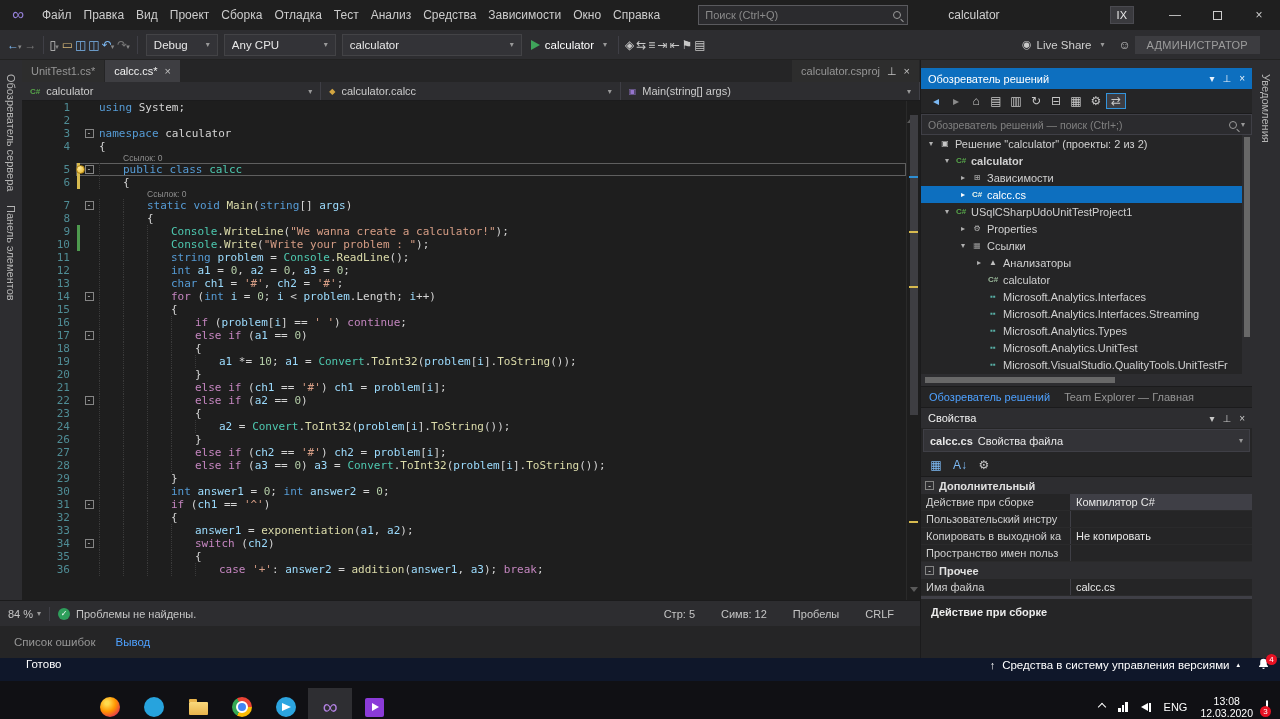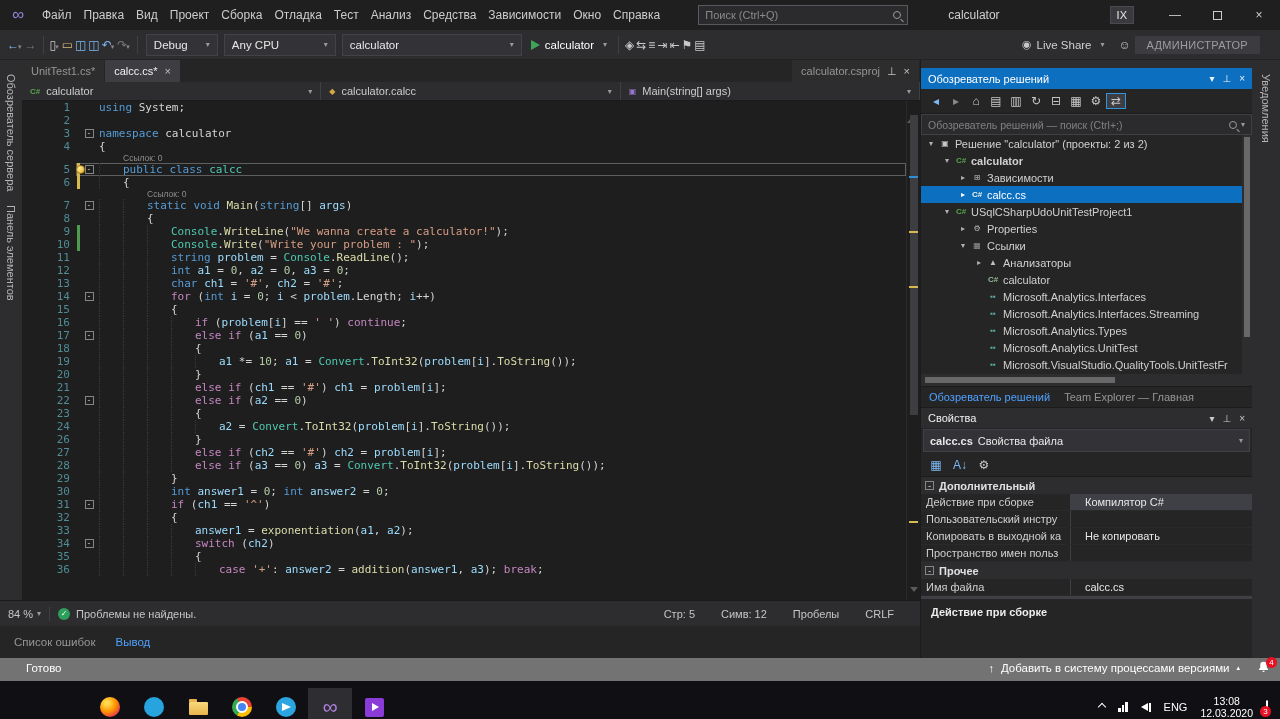--- a/index.html
+++ b/index.html
@@ -107,27 +107,27 @@
 .p-header{height:21px;background:#2d2d30;display:flex;align-items:center;padding:0 7px;color:#f1f1f1;border-top:1px solid #1b1b1c}
 .p-object{height:23px;display:flex;align-items:center;gap:5px;padding:0 6px;background:#333337;border:1px solid #3f3f46;margin:1px 2px;color:#e8e8e8}
 .p-object b{font-size:11px}
 .p-object .dd{margin-left:auto}
 .p-toolbar{height:24px;display:flex;align-items:center;gap:4px;padding:0 5px;border-bottom:1px solid #1b1b1c}
 .p-grid{height:119px;overflow:hidden}
 .pg-sec{height:17px;background:#2d2d30;color:#e0e0e0;font-weight:700;display:flex;align-items:center;gap:5px;padding-left:4px}
 .pg-sec .fold-box{background:#2d2d30}
 .pg-row{display:flex;height:17px;border-bottom:1px solid #2a2a2b}
 .pg-label{width:150px;padding:2px 5px;color:#d0d0d0;border-right:1px solid #3f3f46;overflow:hidden;white-space:nowrap}
-.pg-value{flex:1;padding:2px 14px;color:#e8e8e8;overflow:hidden;white-space:nowrap}
+.pg-value{flex:1;padding:2px 5px;color:#e8e8e8;overflow:hidden;white-space:nowrap}
 .pg-row.sel .pg-value{background:#3f3f46}
 .p-desc{flex:1;border-top:3px solid #3f3f46;padding:7px 10px;background:#252526}
 .p-desc b{display:block;color:#ececec;font-size:11px;margin-bottom:4px}
 .p-desc div{color:#b5b5b5;font-size:11px;line-height:14px}
 
-.statusbar{position:absolute;left:0;top:658px;width:1280px;height:23px;background:#737373;color:#fff;font-size:11.5px;display:flex;align-items:flex-end;padding:16px 10px}
+.statusbar{position:absolute;left:0;top:658px;width:1280px;height:23px;background:#0f172a;color:#fff;font-size:11.5px;display:flex;align-items:flex-start;padding:0 10px}
 .sb-left{margin-left:16px}
 .sb-right{margin-left:auto;display:flex;align-items:center;gap:7px}
 .sb-up{font-size:11px}
 .sb-dd{font-size:7px}
 .bell-wrap{position:relative;margin-left:10px;display:flex;align-items:center}
 .badge{position:absolute;right:-7px;top:-4px;background:#e81123;color:#fff;font-size:8px;min-width:11px;height:11px;border-radius:6px;text-align:center;line-height:11px;padding:0 1px}
 
 .taskbar{position:absolute;left:0;top:681px;width:1280px;height:52px;background:#101014;display:flex;align-items:center}
 .tkitem{width:44px;height:38px;display:flex;align-items:center;justify-content:center;position:relative}
 .tkitem.active{background:rgba(255,255,255,.13);box-shadow:inset 0 -2px 0 #76b9ed}
@@ -795,21 +795,21 @@
       </div>
     <div class="p-desc">
       <b>Действие при сборке</b>
     </div>
   </aside>
 
   <div class="statusbar">
     <span class="sb-left">Готово</span>
     <span class="sb-right">
       <span class="sb-up">↑</span>
-      <span>Добавить в систему процессами версиями</span>
+      <span>Средства в систему управления версиями</span>
       <span class="sb-dd">▴</span>
       <span class="bell-wrap">
         <svg width="13" height="13" viewBox="0 0 16 16">
             <path d="M8 1a4 4 0 0 0-4 4v3L2.5 10v1h11v-1L12 8V5a4 4 0 0 0-4-4z" fill="#fff"></path>
             <path d="M6.5 12a1.5 1.5 0 0 0 3 0z" fill="#fff"></path>
           </svg>
         <span class="badge">4</span>
       </span>
     </span>
   </div>

